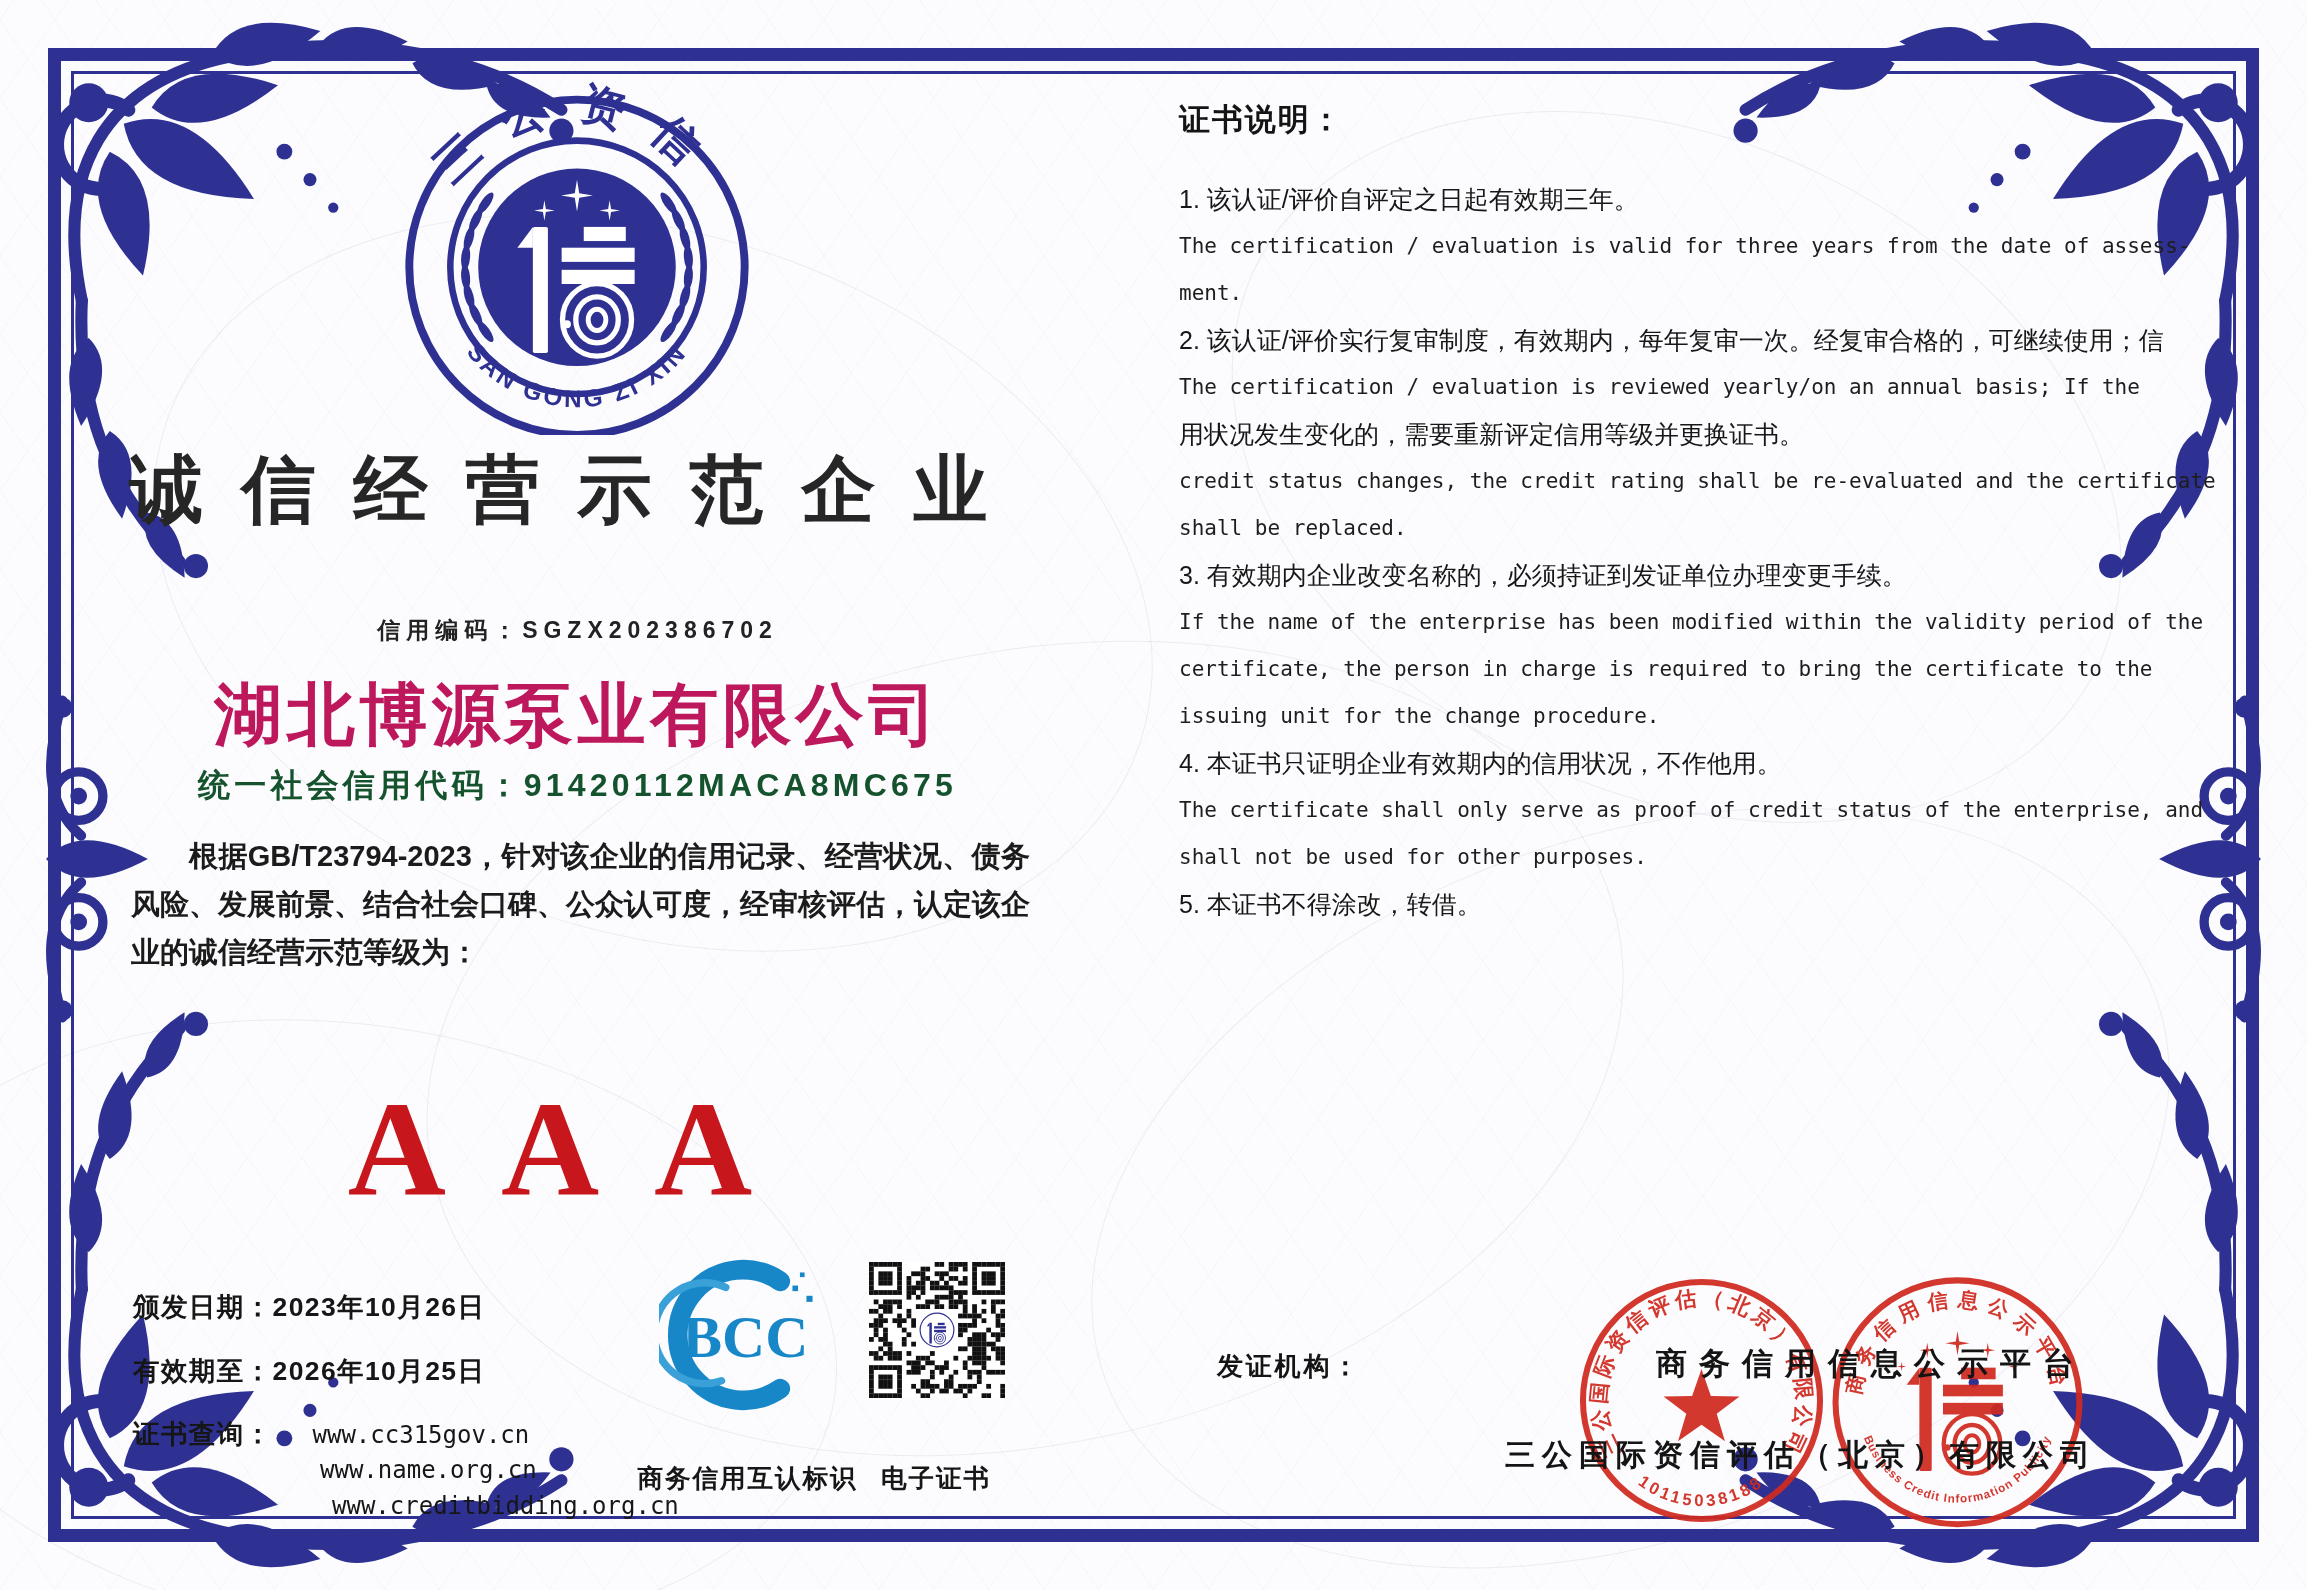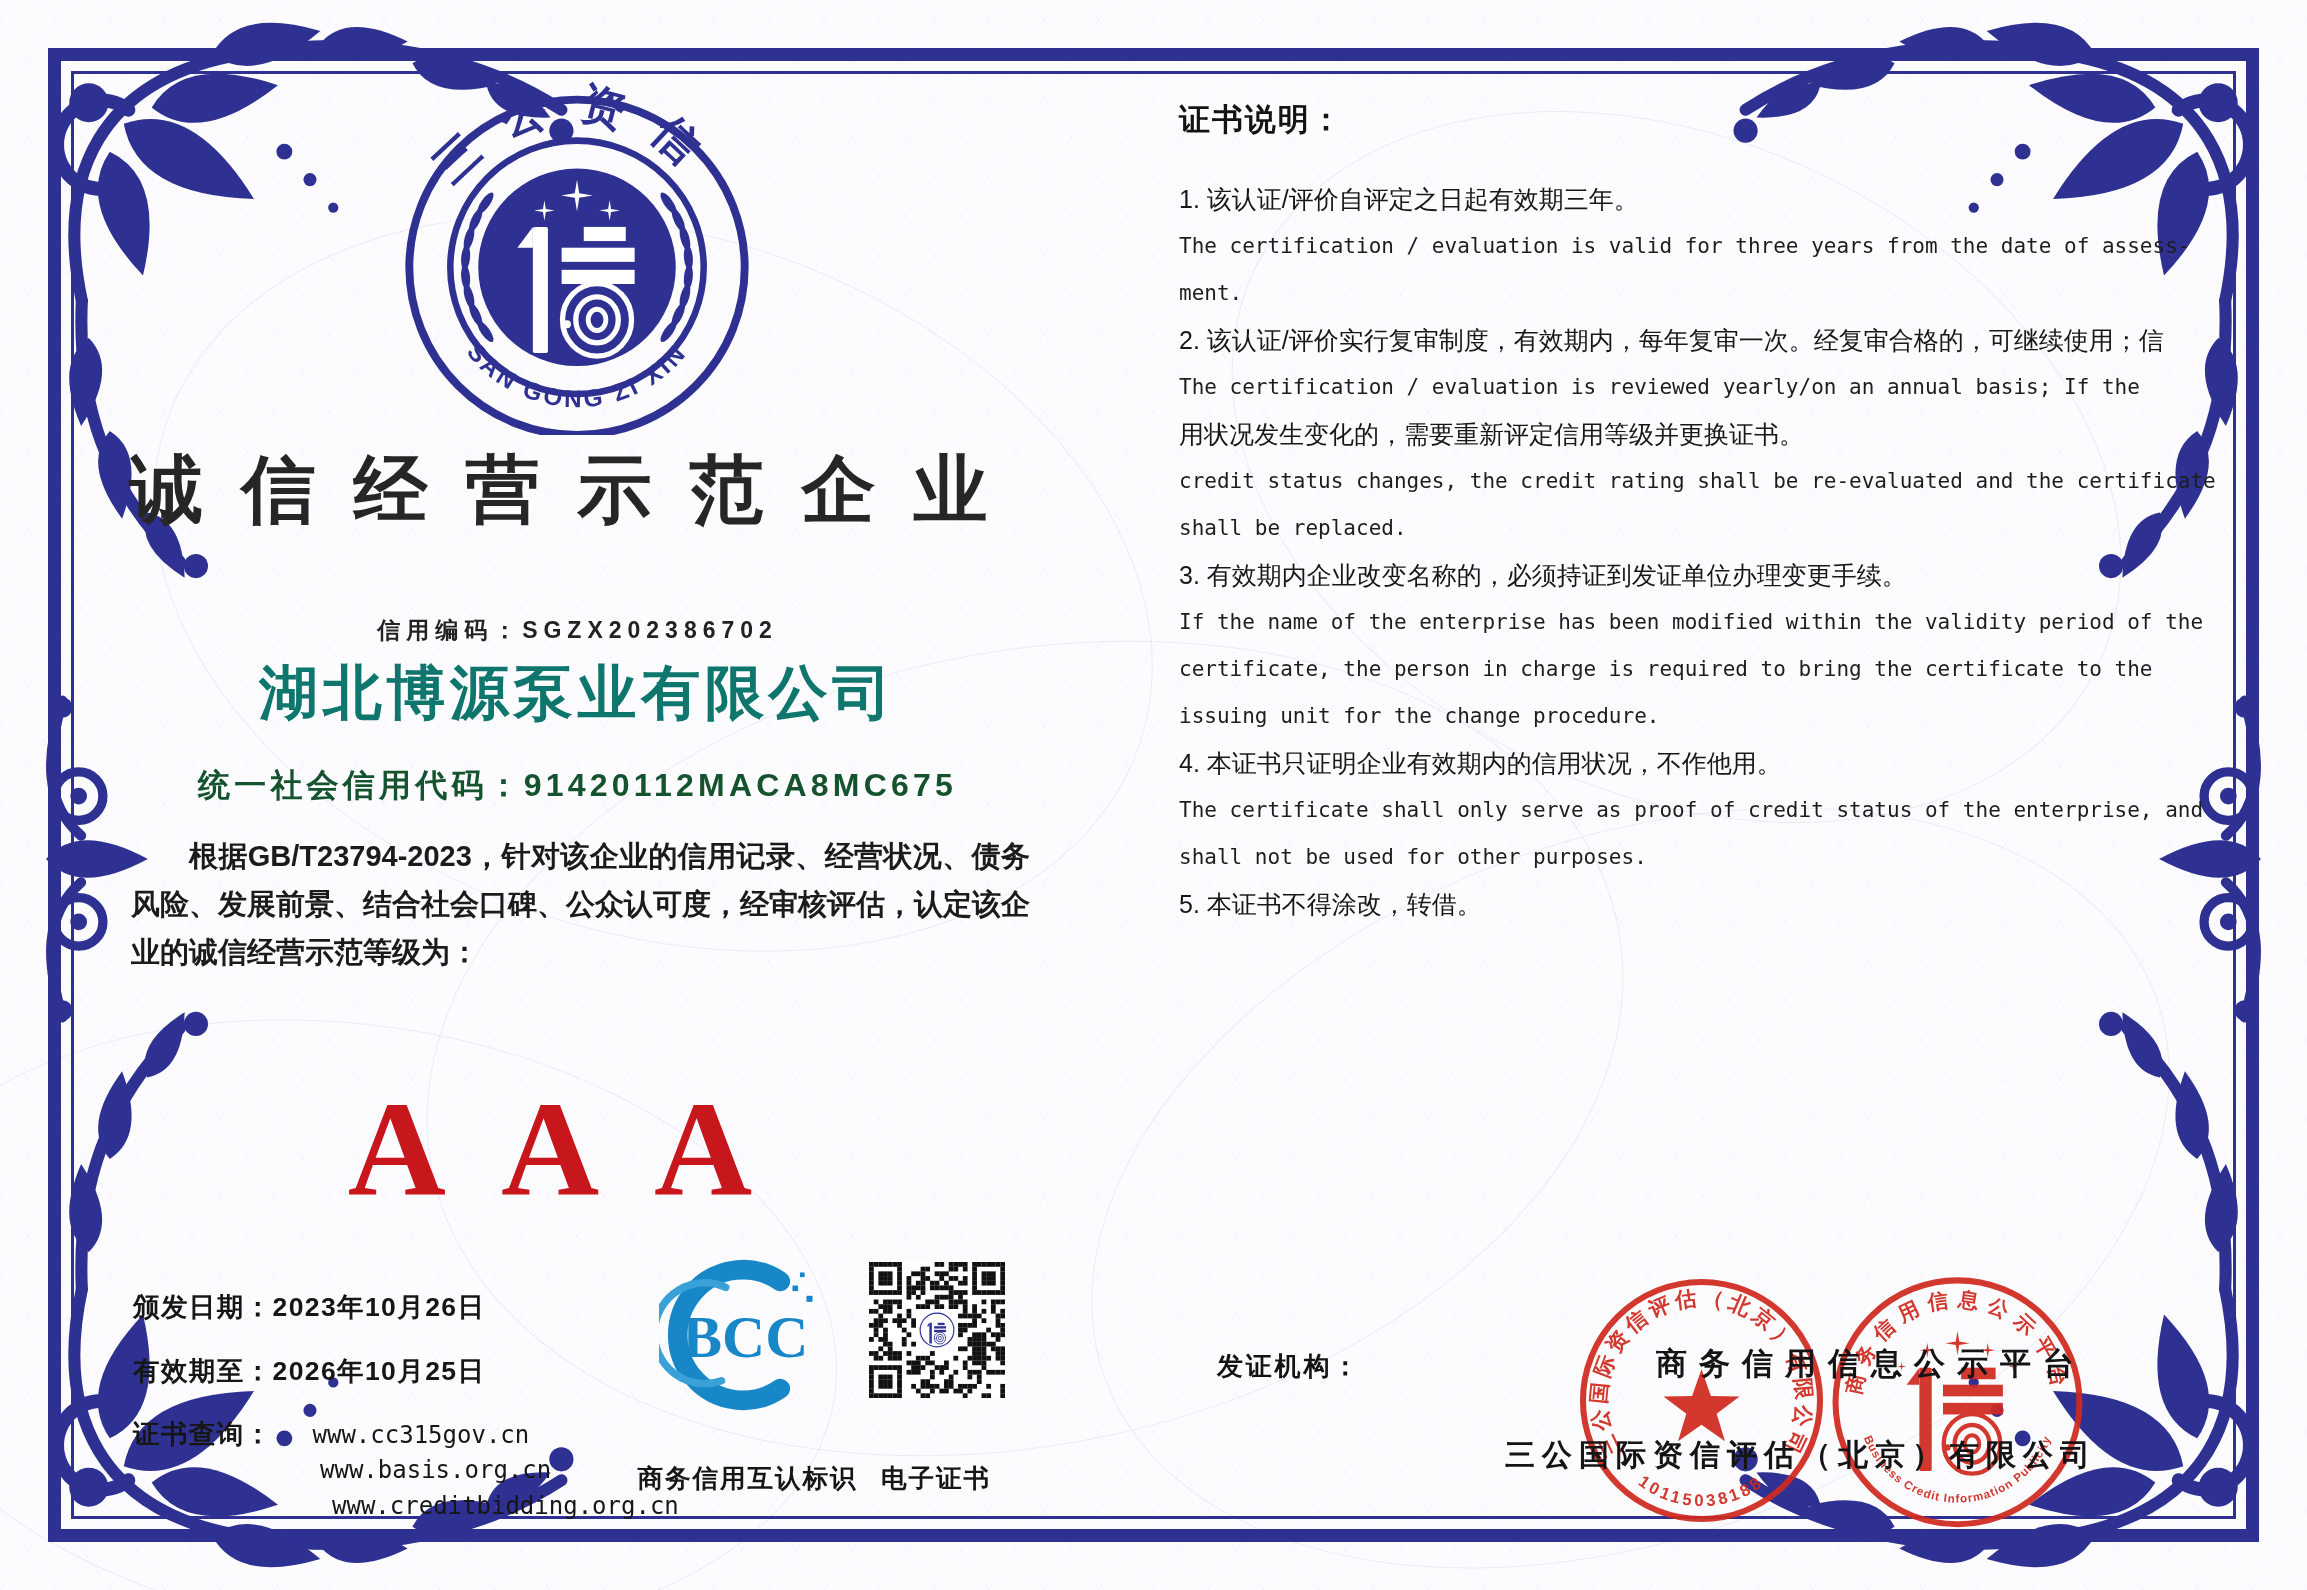--- a/index.html
+++ b/index.html
@@ -24,21 +24,21 @@
   .edgescroll.right{right:17.7px;top:682px;transform:scaleX(-1);}
   .st{fill:none;stroke:currentColor;stroke-linecap:round;}
   .fl{fill:currentColor;stroke:none;}
 
   .abs{position:absolute;}
   .centercol{left:112px;width:931px;text-align:center;}
 
   .title{top:441px;font-family:"Liberation Serif",serif;font-weight:900;font-size:74px;
          letter-spacing:38px;color:#262626;white-space:nowrap;}
   .codeline{top:615px;font-size:23px;font-weight:600;letter-spacing:6px;color:#222;}
-  .company{top:654px;font-size:59px;font-weight:900;letter-spacing:4.7px;color:#0f766e;white-space:nowrap;}
+  .company{top:670px;font-size:68px;font-weight:900;letter-spacing:4.7px;color:#be185d;white-space:nowrap;}
   .usccline{top:764px;font-size:32px;font-weight:700;letter-spacing:4.2px;color:#14532d;}
   .para{left:131px;top:832px;width:899px;font-size:29px;font-weight:600;line-height:48px;
         text-align:justify;text-indent:2em;color:#1b1b1b;}
   .grade{top:1071px;font-family:"Liberation Serif",serif;font-weight:700;font-size:136px;
          letter-spacing:55px;color:#c8161d;}
 
   .ibrow{left:133px;font-size:26.5px;font-weight:600;color:#161616;letter-spacing:1.4px;white-space:nowrap;}
   .url{font-family:"DejaVu Sans Mono","Liberation Mono",monospace;font-weight:500;font-size:24px;letter-spacing:0;margin-left:40px;}
   .caption{font-size:25.6px;font-weight:600;color:#161616;letter-spacing:1.9px;}
 
@@ -183,21 +183,21 @@
   <div class="abs centercol title">诚信经营示范企业</div>
   <div class="abs centercol codeline"><span>信用编码：</span><span>SGZX202386702</span></div>
   <div class="abs centercol company">湖北博源泵业有限公司</div>
   <div class="abs centercol usccline"><span>统一社会信用代码：</span><span>91420112MACA8MC675</span></div>
   <div class="abs para">根据GB/T23794-2023，针对该企业的信用记录、经营状况、债务风险、发展前景、结合社会口碑、公众认可度，经审核评估，认定该企业的诚信经营示范等级为：</div>
   <div class="abs centercol grade">AAA</div>
 
   <div class="abs ibrow" style="top:1289px"><span>颁发日期：</span><span>2023年10月26日</span></div>
   <div class="abs ibrow" style="top:1353px"><span>有效期至：</span><span>2026年10月25日</span></div>
   <div class="abs ibrow" style="top:1416px"><span>证书查询：</span><span class="url">www.cc315gov.cn</span></div>
-  <div class="abs ibrow url" style="left:280px;top:1456px">www.basis.org.cn</div>
+  <div class="abs ibrow url" style="left:280px;top:1456px">www.name.org.cn</div>
   <div class="abs ibrow url" style="left:292px;top:1492px">www.creditbidding.org.cn</div>
 
   <svg class="bcc" viewBox="0 0 360 360">
     <path d="M260,65 A140,140 0 1 0 260,295" fill="none" stroke="#1787c8" stroke-width="42" stroke-linecap="round"></path>
     <path d="M143,78 A108,108 0 1 0 134,278" fill="none" stroke="#3aa0d8" stroke-width="16" stroke-linecap="round"></path>
     <rect x="258" y="52" width="16" height="16" fill="#1787c8"></rect>
     <rect x="286" y="74" width="12" height="12" fill="#1787c8"></rect>
     <rect x="302" y="46" width="10" height="10" fill="#1787c8"></rect>
     <rect x="316" y="96" width="13" height="13" fill="#1787c8"></rect>
     <text x="185" y="228" text-anchor="middle" font-family="Liberation Serif,serif" font-weight="700" font-size="128" fill="#1787c8">BCC</text>

